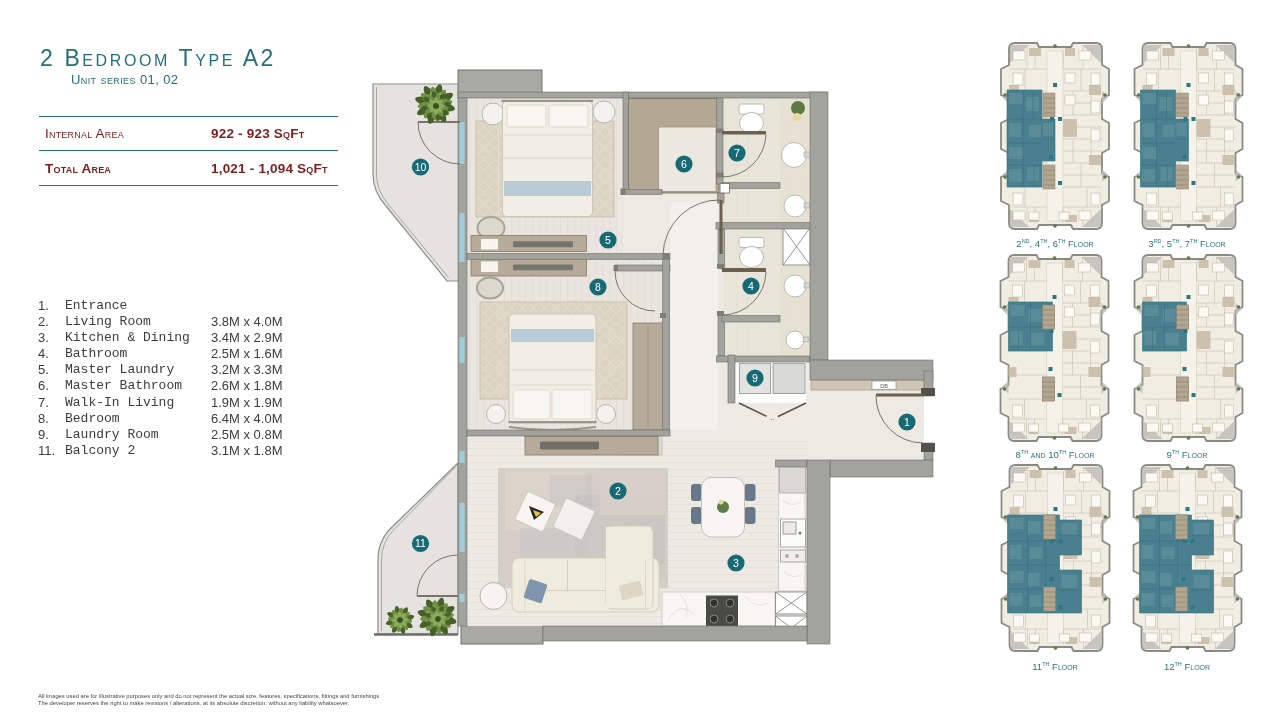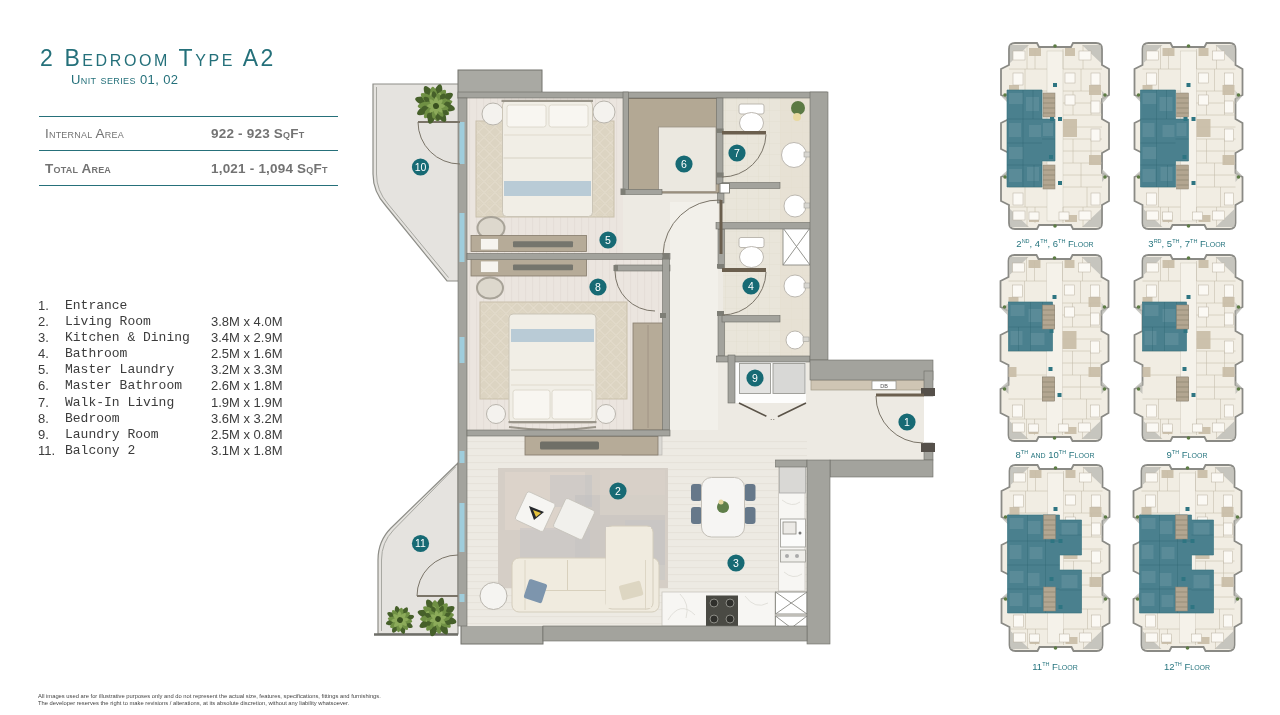--- a/index.html
+++ b/index.html
@@ -1,21 +1,21 @@
 <!DOCTYPE html>
 <html><head>
 <meta charset="utf-8">
 <style>
   html,body{margin:0;padding:0;}
   body{width:1280px;height:715px;background:#ffffff;position:relative;overflow:hidden;
        font-family:"Liberation Sans", sans-serif;}
   .abs{position:absolute;}
   #title{left:40px;top:45px;font-size:23px;font-variant:small-caps;letter-spacing:2.6px;color:#24707a;}
   #subtitle{left:40px;top:71.5px;font-size:13px;font-variant:small-caps;letter-spacing:0.4px;color:#24707a;margin-left:31px;}
-  #areatable{left:39px;top:115.5px;width:299px;font-variant:small-caps;color:#737373;}
+  #areatable{left:39px;top:115.5px;width:299px;font-variant:small-caps;color:#7f1d1d;}
   .trow{border-top:1.8px solid #26707a;height:33.7px;display:flex;align-items:center;}
   .trow:last-child{border-bottom:1.8px solid #26707a;}
   .tlab{font-size:13.5px;padding-left:6px;width:166px;letter-spacing:0.2px;}
   .tval{font-size:13.5px;letter-spacing:0.2px;font-weight:bold;}
   .bold{font-weight:bold;}
   #roomlist{left:38px;top:298px;font-size:13px;color:#3c3c3c;line-height:16.1px;}
   .rl{display:flex;}
   .rln{width:27px;}
   .rlname{width:146px;font-family:Liberation Mono, monospace;}
   #disclaimer{left:38px;top:692.5px;font-size:5.8px;color:#454545;line-height:7.4px;}
@@ -70,21 +70,21 @@
       <div>2.6M x 1.8M</div>
     </div>
     <div class="rl">
       <div class="rln">7.</div>
       <div class="rlname">Walk-In Living</div>
       <div>1.9M x 1.9M</div>
     </div>
     <div class="rl">
       <div class="rln">8.</div>
       <div class="rlname">Bedroom</div>
-      <div>3.6M x 3.2M</div>
+      <div>6.4M x 4.0M</div>
     </div>
     <div class="rl">
       <div class="rln">9.</div>
       <div class="rlname">Laundry Room</div>
       <div>2.5M x 0.8M</div>
     </div>
     <div class="rl">
       <div class="rln">11.</div>
       <div class="rlname">Balcony 2</div>
       <div>3.1M x 1.8M</div>

